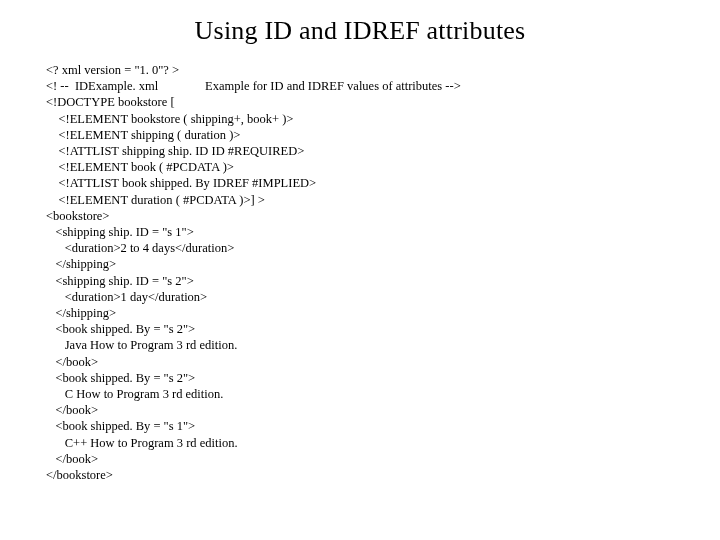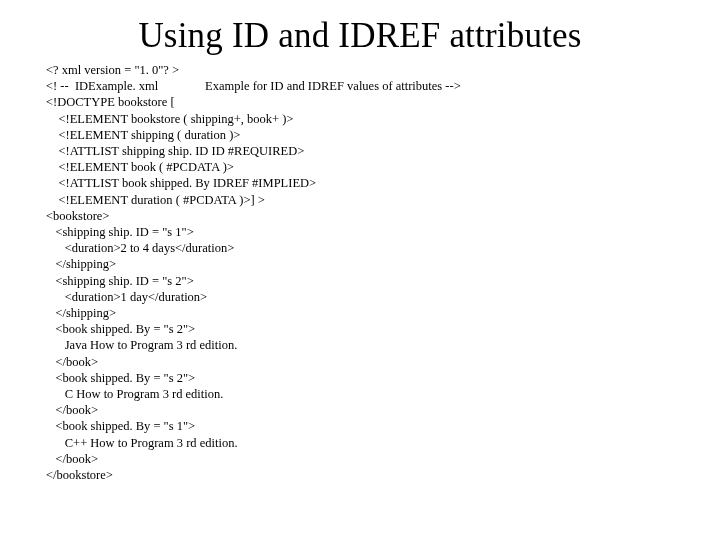--- a/index.html
+++ b/index.html
@@ -11,21 +11,21 @@
     font-family: "Times New Roman", Times, serif;
     color: #000;
   }
   .slide {
     width: 720px;
     height: 540px;
     position: relative;
     box-sizing: border-box;
   }
   .title {
-    font-size: 35px;
+    font-size: 26px;
     font-weight: normal;
     position: absolute;
     top: 16px;
     left: 0;
     width: 720px;
     text-align: center;
     letter-spacing: 0.2px;
   }
   .code-block {
     position: absolute;

